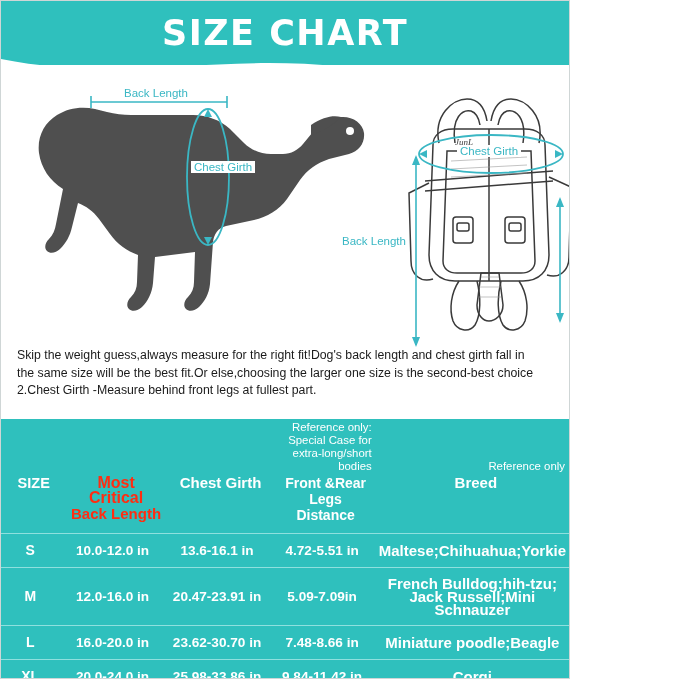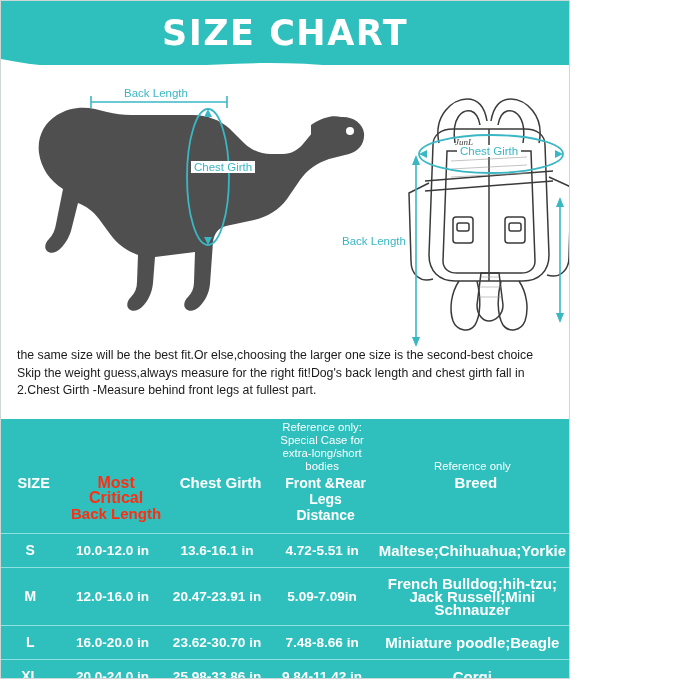--- a/index.html
+++ b/index.html
@@ -70,21 +70,21 @@
     color:#ffffff;
     font-size:13px;
   }
   .note-row td{
     padding:2px 4px 0 4px;
     font-size:11.4px;
     font-weight:normal;
     vertical-align:bottom;
     height:30px;
     line-height:13px;
-    text-align:center;
+    text-align:right;
   }
   .hdr-row td{
     text-align:center;
     font-weight:bold;
     padding:2px 4px 10px 11px;
     vertical-align:top;
     font-size:14.5px;
     line-height:16px;
   }
   .hdr-row td.critical{
@@ -265,22 +265,22 @@
         <line x1="7" y1="4" x2="7" y2="126" stroke="#3ab7c4" stroke-width="1.6"></line>
         <polygon points="7,2 3,12 11,12" fill="#3ab7c4"></polygon>
         <polygon points="7,128 3,118 11,118" fill="#3ab7c4"></polygon>
       </svg>
       <div class="lbl" style="left:190px;top:150px;">Front &amp;Rear</div>
       <div class="lbl" style="left:190px;top:166px;">Legs Distance</div>
     </div>
   </div>
 
   <div class="desc">
+    <p>Skip the weight guess,always measure for the right fit!Dog's back length and chest girth fall in</p>
     <p>the same size will be the best fit.Or else,choosing the larger one size is the second-best choice</p>
-    <p>Skip the weight guess,always measure for the right fit!Dog's back length and chest girth fall in</p>
     <p>2.Chest Girth -Measure behind front legs at fullest part.</p>
   </div>
 
   <div class="table-wrap">
     <table>
       <colgroup>
           <col class="c1">
           <col class="c2">
           <col class="c3">
           <col class="c4">

